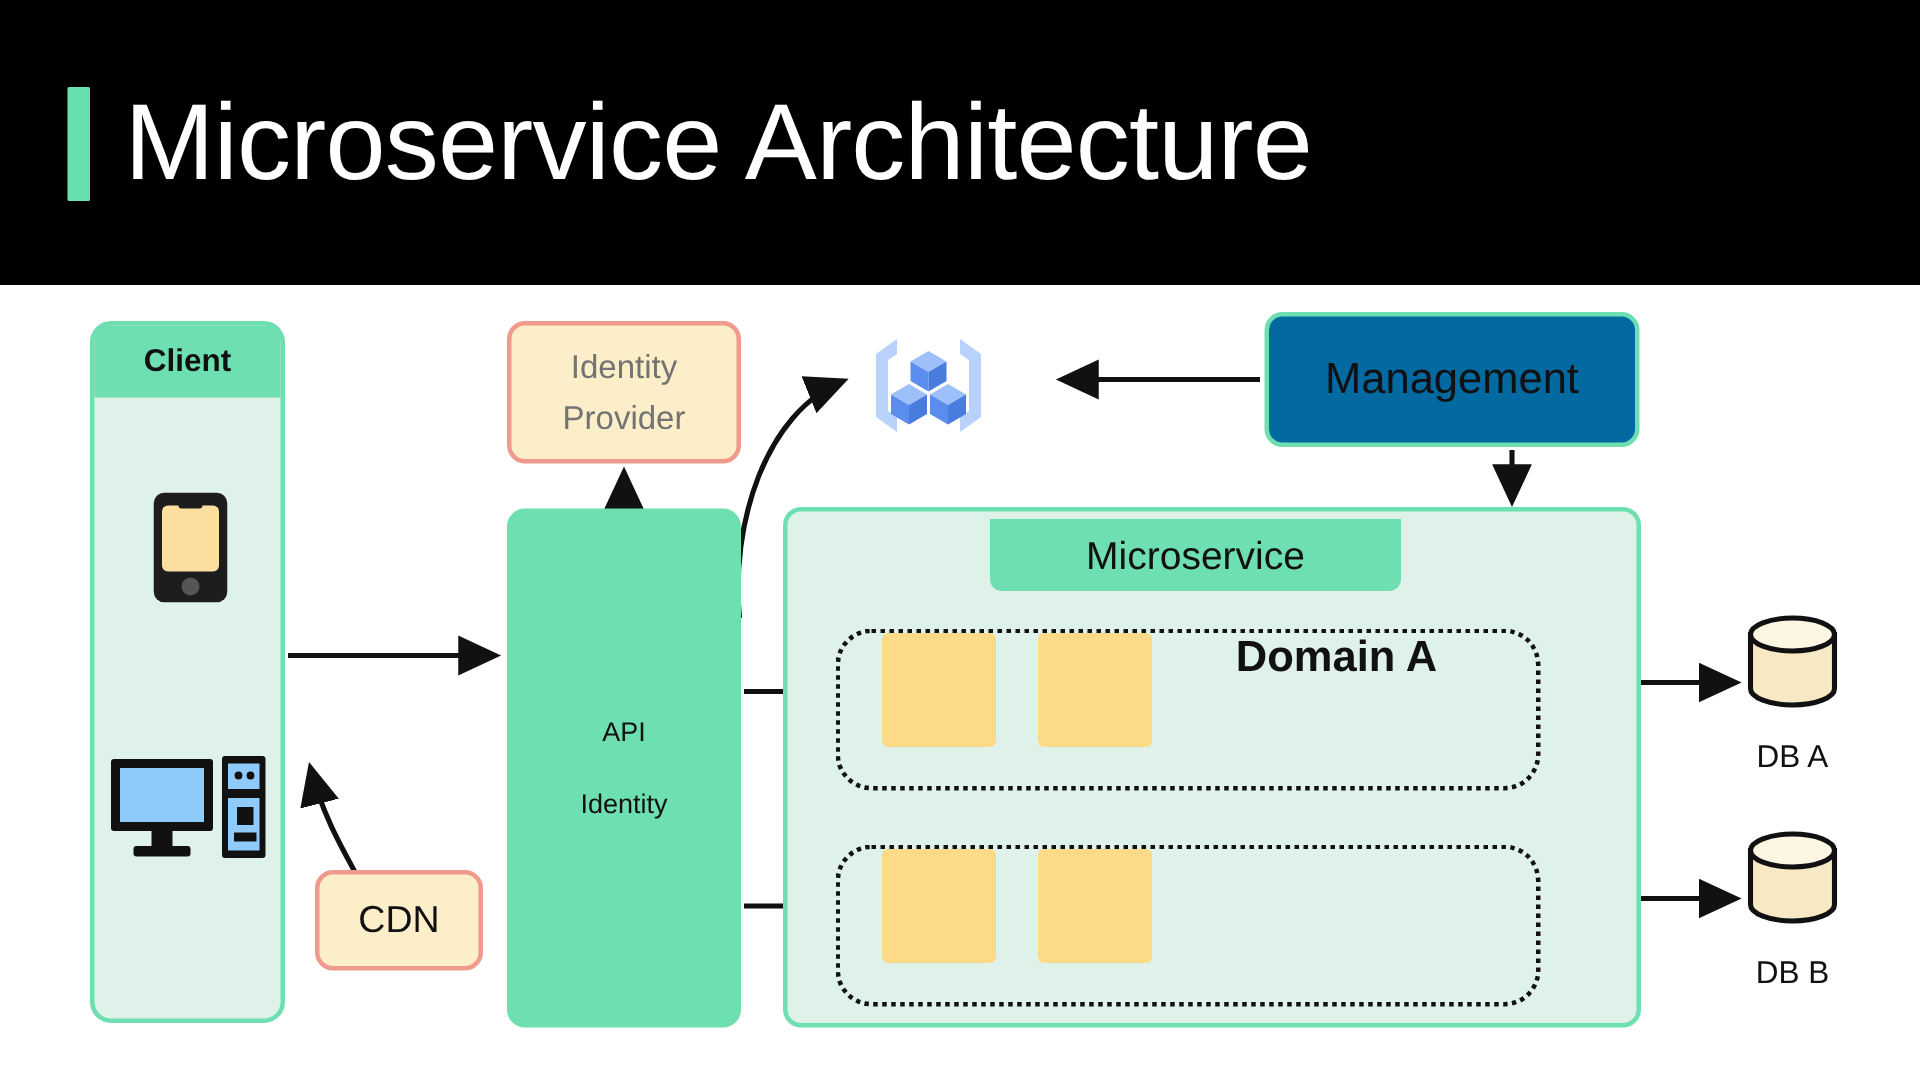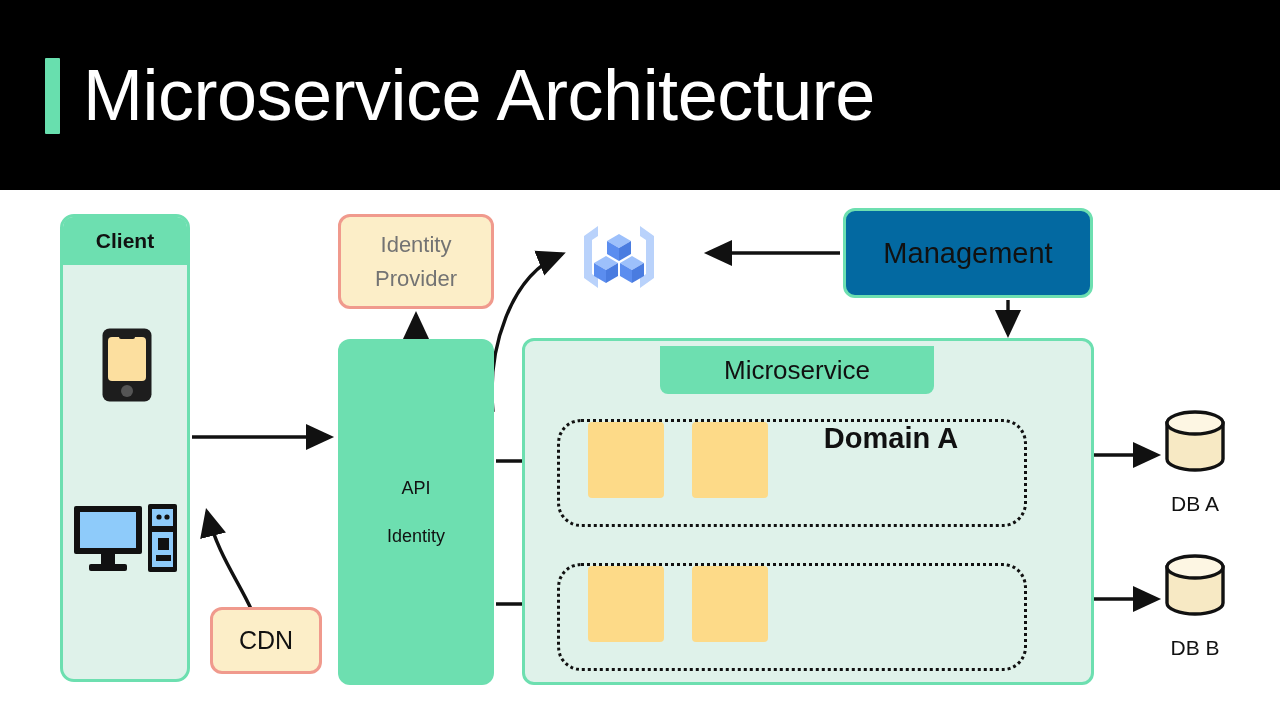--- a/index.html
+++ b/index.html
@@ -52,21 +52,21 @@
     left: 338px; top: 214px; width: 156px; height: 95px;
     background: #fceec8;
     border: 3px solid #f09a8d;
     border-radius: 12px;
     display: flex; flex-direction: column;
     align-items: center; justify-content: center;
   }
   .identity-box span { font-size: 22px; color: #737373; line-height: 34px; }
 
   .cdn-box {
-    left: 210px; top: 607px; width: 112px; height: 67px;
+    left: 210px; top: 580px; width: 112px; height: 67px;
     background: #fceec8;
     border: 3px solid #f09a8d;
     border-radius: 12px;
     display: flex; align-items: center; justify-content: center;
   }
   .cdn-box span { font-size: 25px; color: #111; }
 
   .gateway-box {
     left: 338px; top: 339px; width: 156px; height: 346px;
     background: #6ddfb0;

